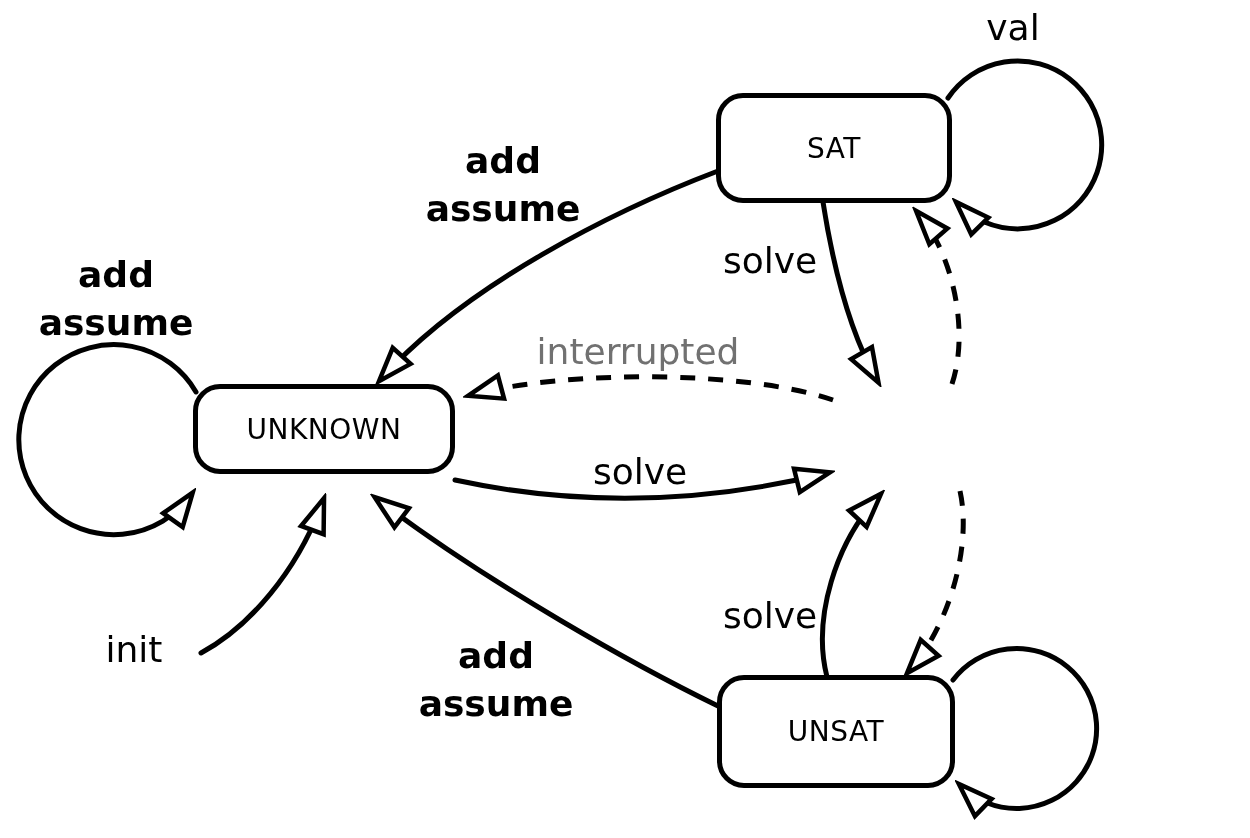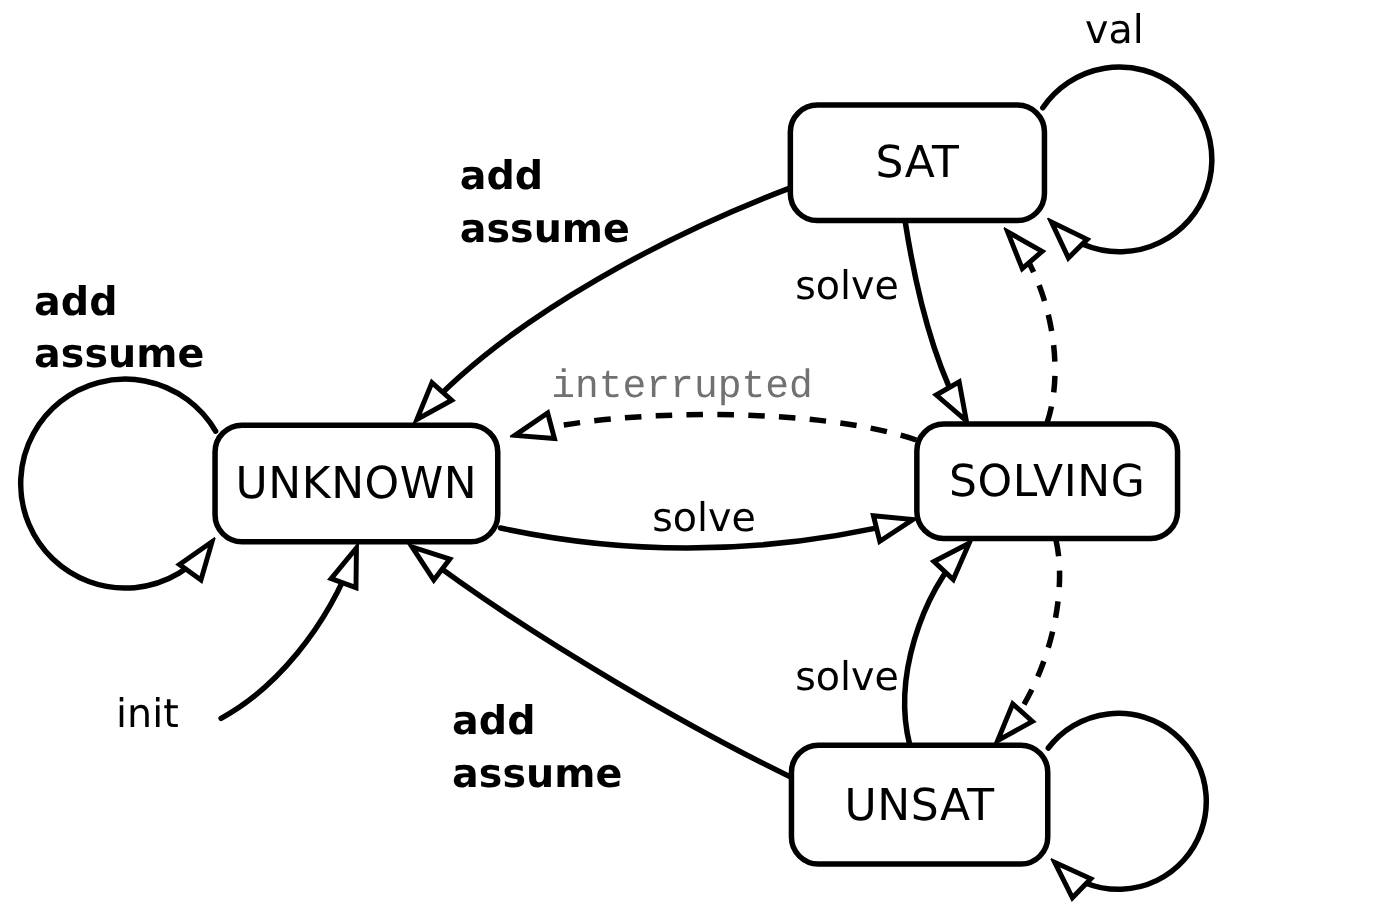--- a/index.html
+++ b/index.html
@@ -36,48 +36,48 @@
   }
   .state-node {
     position: absolute;
     box-sizing: border-box;
     border: 5px solid #000000;
     border-radius: 27px;
     background: #ffffff;
     display: flex;
     align-items: center;
     justify-content: center;
-    font-size: 40px;
+    font-size: 28px;
     color: #000000;
     letter-spacing: 0.5px;
   }
   .node-sat      { left: 716px; top:  93px; width: 236px; height: 110px; }
-  .node-unknown  { left: 193px; top: 384px; width: 262px; height: 111px; }
+  .node-unknown  { left: 193px; top: 384px; width: 262px; height: 90px; }
   .node-solving  { left: 831px; top: 383px; width: 242px; height: 109px; }
   .node-unsat    { left: 717px; top: 675px; width: 238px; height: 113px; }
   .elabel {
     position: absolute;
     transform: translate(-50%, -50%);
     font-size: 36px;
     line-height: 48px;
     color: #000000;
     white-space: nowrap;
-    text-align: left;
+    text-align: center;
   }
   .elabel.wrap {
     white-space: normal;
     width: 170px;
     font-weight: bold;
   }
   .elabel.muted { color: #717171; }
   .lbl-val              { left: 1013px; top:  28px; }
   .lbl-add-assume-top   { left:  503px; top: 185px; }
   .lbl-solve-sat        { left:  770px; top: 261px; }
   .lbl-add-assume-left  { left:  116px; top: 299px; }
-  .lbl-interrupted      { left:  620px; top: 352px; font-family: Liberation Mono, monospace; }
+  .lbl-interrupted      { left:  638px; top: 352px; }
   .lbl-solve-mid        { left:  640px; top: 472px; }
   .lbl-init             { left:  134px; top: 650px; }
   .lbl-solve-unsat      { left:  770px; top: 616px; }
   .lbl-add-assume-bot   { left:  496px; top: 680px; }
   .lbl-failed           { left: 1021px; top: 614px; }
 </style>
 </head>
 <body>
 
 <div id="stage">
@@ -104,23 +104,20 @@
     <path class="edge dashed" d="M 833 400 C 745 370 565 370 471 395" marker-end="url(#arrow)"></path>
     <path class="edge dashed" d="M 960 491 C 972 545 950 625 909 671" marker-end="url(#arrow)"></path>
   </svg>
 
   <div class="state-node node-sat">
     <span>SAT</span>
   </div>
   <div class="state-node node-unknown">
     <span>UNKNOWN</span>
   </div>
-  <div class="state-node node-solving">
-    <span>SOLVING</span>
-  </div>
   <div class="state-node node-unsat">
     <span>UNSAT</span>
   </div>
 
   <div class="elabel lbl-init">init</div>
   <div class="elabel wrap lbl-add-assume-left">add assume</div>
   <div class="elabel lbl-solve-mid">solve</div>
   <div class="elabel lbl-val">val</div>
   <div class="elabel wrap lbl-add-assume-top">add assume</div>
   <div class="elabel lbl-solve-sat">solve</div>

